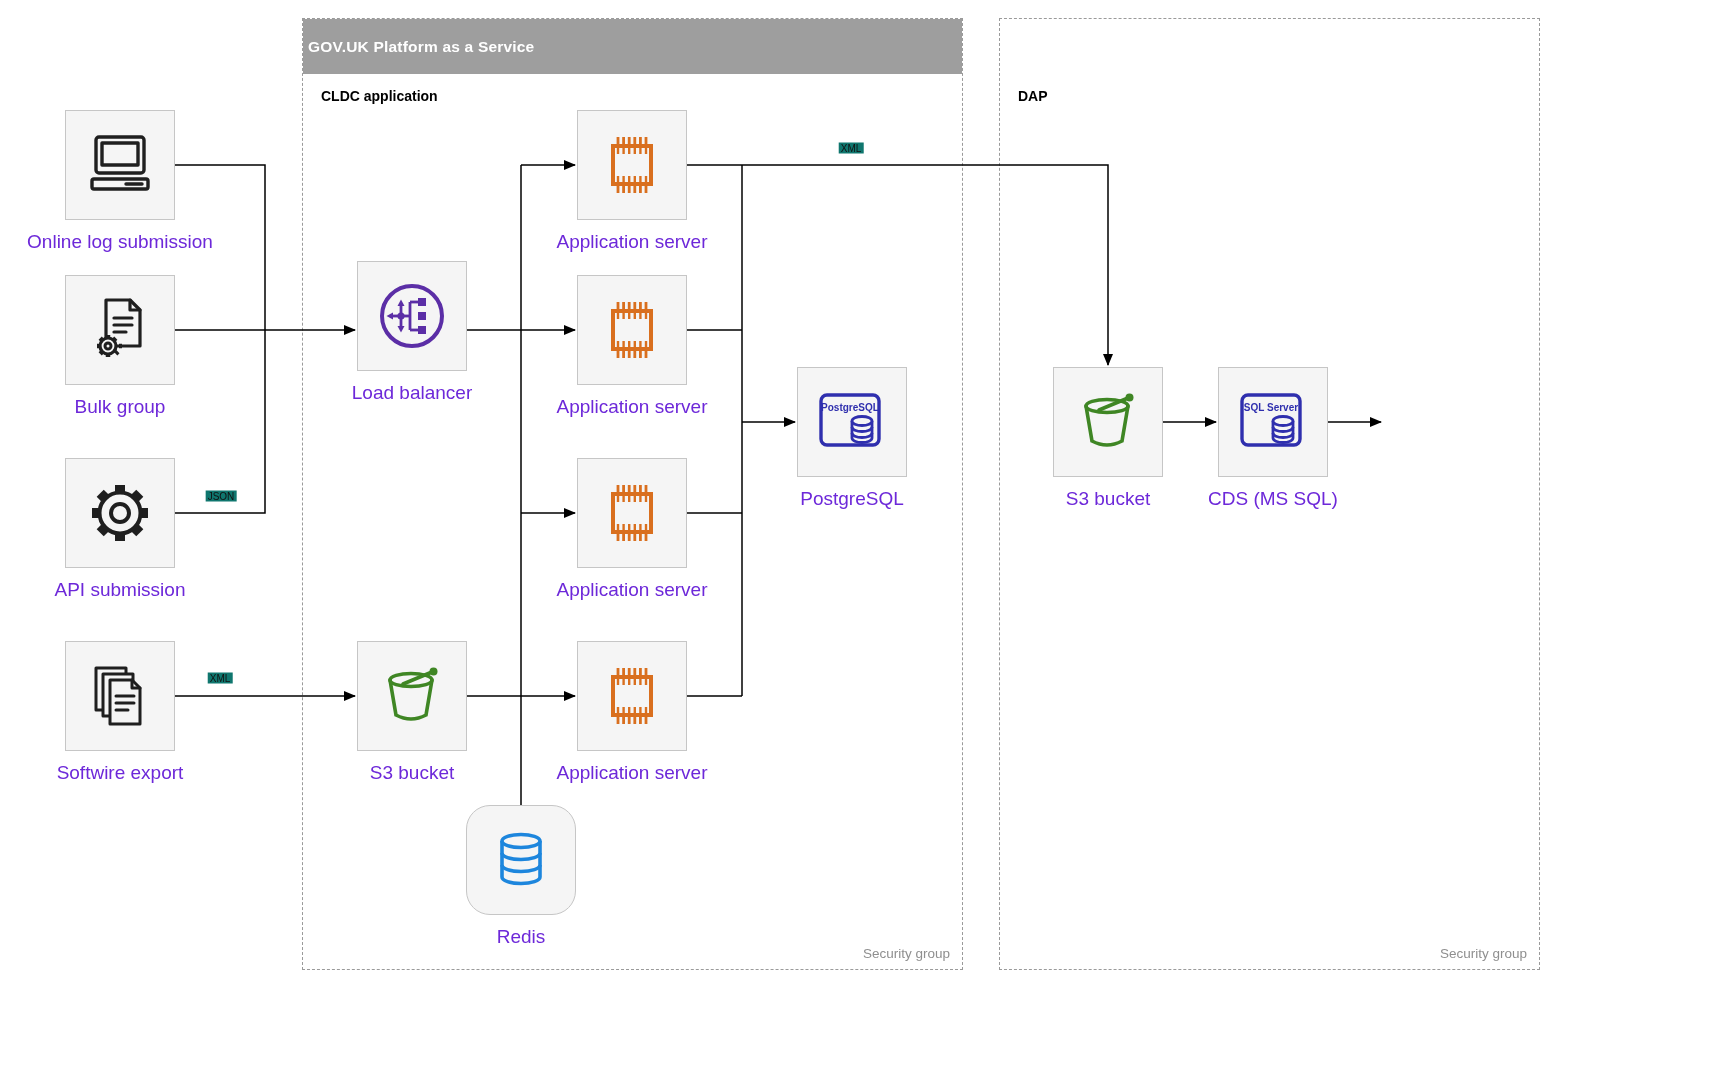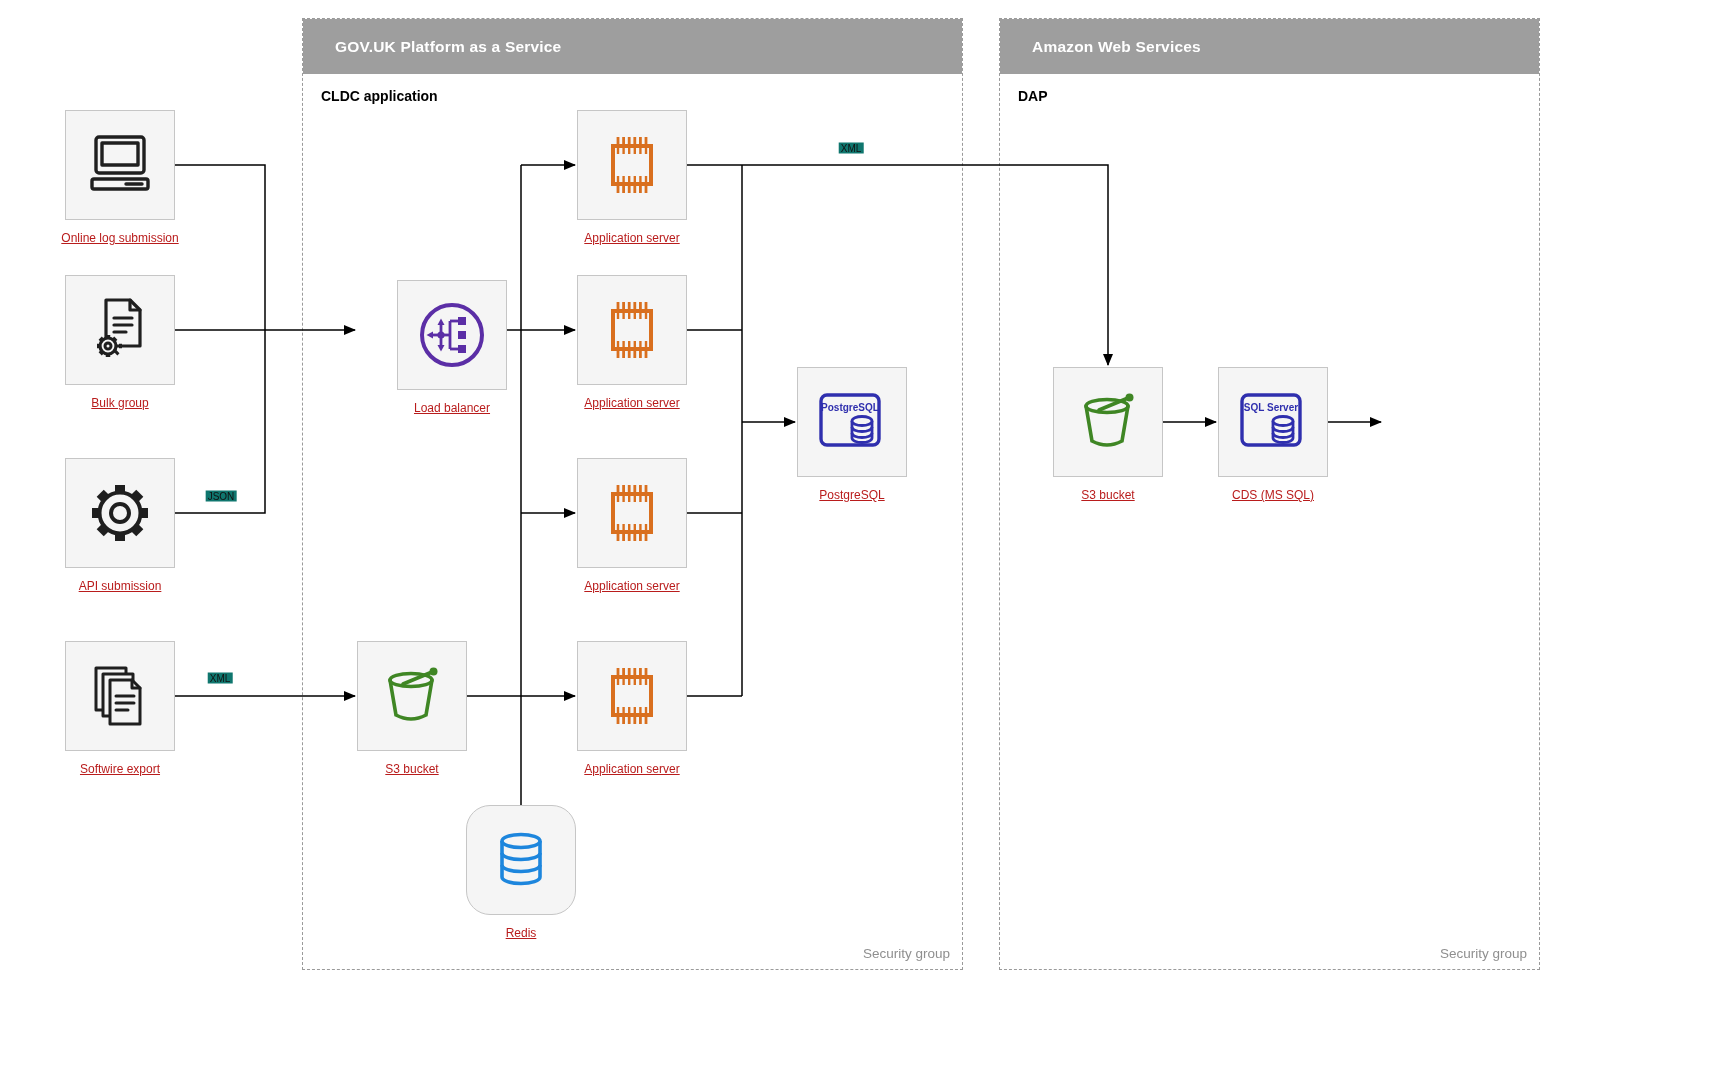--- a/index.html
+++ b/index.html
@@ -19,21 +19,21 @@
     background: transparent;
     z-index: 0;
   }
   .container-header {
     position: absolute;
     left: 0; top: 0; right: 0;
     height: 55px;
     background: #9e9e9e;
     display: flex;
     align-items: center;
-    padding-left: 32px;
+    padding-left: 5px;
     box-sizing: border-box;
   }
   .container-title {
     color: #ffffff;
     font-weight: bold;
     font-size: 15.5px;
     letter-spacing: 0.2px;
   }
   .container-sublabel {
     position: absolute;
@@ -62,23 +62,22 @@
     align-items: center;
     justify-content: center;
     z-index: 2;
   }
   .node-label {
     position: absolute;
     top: 120px;
     left: 50%;
     transform: translateX(-50%);
     white-space: nowrap;
-    font-size: 12px;
-    color: #b91c1c;
-    text-decoration: underline;
+    font-size: 19px;
+    color: #6d28d9;
   }
   #edges {
     position: absolute;
     left: 0; top: 0;
     z-index: 1;
   }
   .edge-label {
     position: absolute;
     transform: translate(-50%, -50%);
     font-size: 10px;
@@ -97,23 +96,20 @@
 
   <div class="container" style="left:302px; top:18px; width:661px; height:952px;">
     <div class="container-header">
       <span class="container-title">GOV.UK Platform as a Service</span>
     </div>
     <div class="container-sublabel">CLDC application</div>
     <div class="container-footer">Security group</div>
   </div>
 
   <div class="container" style="left:999px; top:18px; width:541px; height:952px;">
-    <div class="container-header">
-      <span class="container-title">Amazon Web Services</span>
-    </div>
     <div class="container-sublabel">DAP</div>
     <div class="container-footer">Security group</div>
   </div>
 
   <svg id="edges" width="1712" height="1082" viewBox="0 0 1712 1082">
     <defs>
       <marker id="arr" markerUnits="userSpaceOnUse" markerWidth="12" markerHeight="10" refX="11" refY="5" orient="auto">
         <path d="M0,0 L12,5 L0,10 Z" fill="#000"></path>
       </marker>
     </defs>
@@ -208,21 +204,21 @@
         <path d="M26,20 h22 l8,8 v36 h-30 z" fill="#f5f5f5"></path>
         <path d="M48,20 v8 h8" fill="none"></path>
         <line x1="32" y1="36" x2="50" y2="36"></line>
         <line x1="32" y1="43" x2="50" y2="43"></line>
         <line x1="32" y1="50" x2="44" y2="50"></line>
       </g>
     </svg>
     <div class="node-label">Softwire export</div>
   </div>
 
-  <div class="node" style="left:357px; top:280px;margin-left:40px;">
+  <div class="node" style="left:357px; top:261px;">
     <svg width="72" height="72" viewBox="0 0 72 72">
       <circle cx="36" cy="36" r="30" fill="none" stroke="#5b2ea6" stroke-width="4"></circle>
       <g stroke="#5b2ea6" stroke-width="2.8" fill="none">
         <line x1="25" y1="36" x2="16" y2="36"></line>
         <line x1="25" y1="36" x2="25" y2="25"></line>
         <line x1="25" y1="36" x2="25" y2="47"></line>
         <line x1="25" y1="36" x2="34" y2="36"></line>
         <line x1="34" y1="22" x2="34" y2="50"></line>
         <line x1="34" y1="22" x2="42" y2="22"></line>
         <line x1="34" y1="50" x2="42" y2="50"></line>

